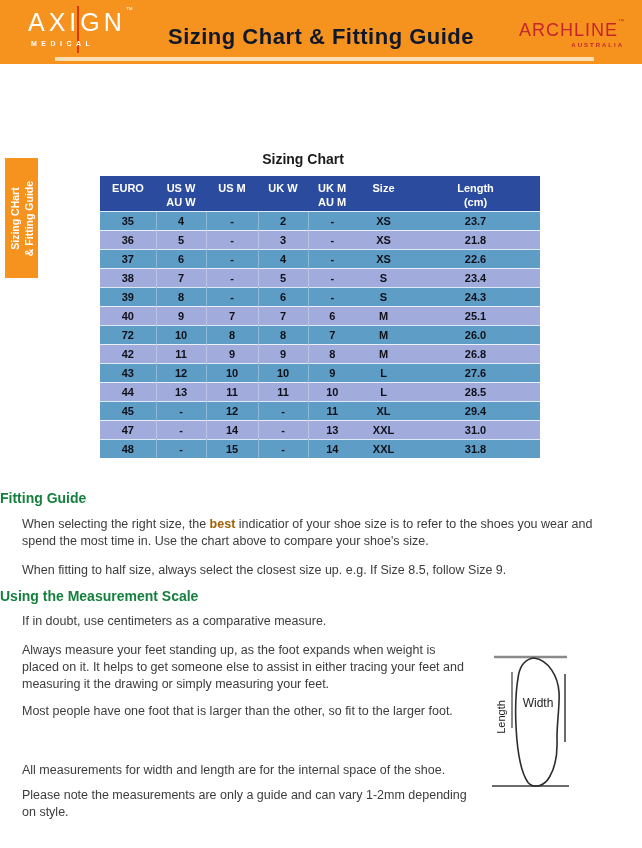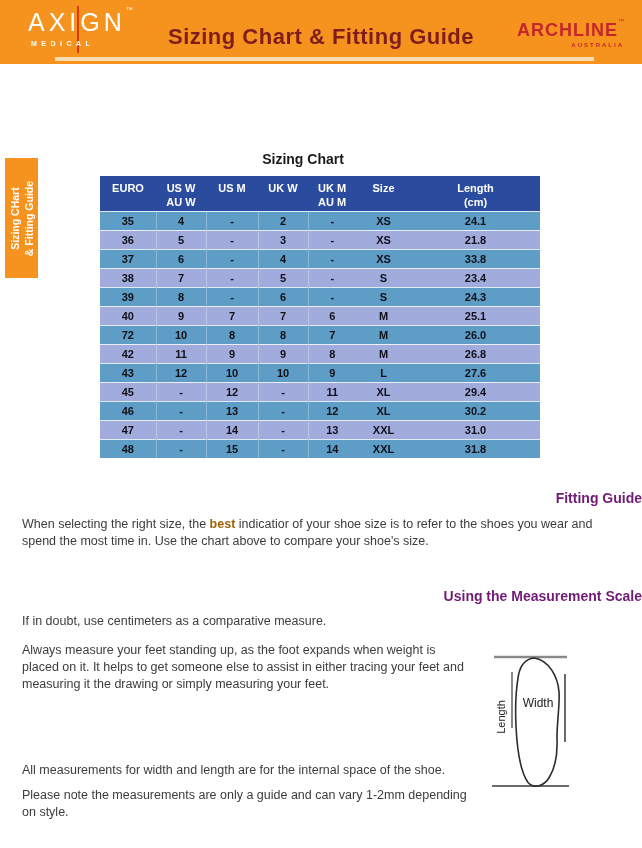--- a/index.html
+++ b/index.html
@@ -15,25 +15,25 @@
   .header-strip { position:absolute; left:55px; right:48px; bottom:3px; height:4px; background:rgba(255,245,230,0.75); }
 
   .brand-left { position:absolute; left:28px; top:8px; color:#fff; z-index:2; }
   .brand-left .name { font-size:25px; letter-spacing:4px; font-weight:400; position:relative; z-index:2; }
   .brand-left .tm { font-size:7px; vertical-align:top; position:relative; top:-2px; }
   .brand-left .sub { font-size:7px; font-weight:bold; letter-spacing:4.5px; margin-top:3px; padding-left:3px; }
   .brand-redline { position:absolute; left:77px; top:6px; width:2px; height:47px; background:#D93A06; z-index:1; }
 
   .page-title {
     position:absolute; left:0; top:24px; width:642px; text-align:center;
-    color:#7f1d1d; font-size:22px; font-weight:bold; letter-spacing:0.5px;
+    color:#0f172a; font-size:22px; font-weight:bold; letter-spacing:0.5px;
   }
 
   .brand-right { position:absolute; right:18px; top:20px; text-align:right; color:#C4262C; }
-  .brand-right .name { font-size:18px; font-weight:bold; letter-spacing:1px; }
+  .brand-right .name { font-size:18px; font-weight:normal; letter-spacing:1px; }
   .brand-right .tm { font-size:6px; vertical-align:top; position:relative; top:-2px; }
   .brand-right .sub { font-size:6px; font-weight:bold; letter-spacing:2px; margin-top:1px; }
 
   
   .side-tab {
     position:absolute; left:5px; top:158px; width:33px; height:120px;
     background:#F6921E; overflow:visible;
   }
   .side-tab-inner {
     position:absolute; left:-43px; top:44px; width:120px; height:33px;
@@ -69,21 +69,21 @@
   table.sizing tbody tr:nth-child(even) td { background:#A1ABDC; }
   table.sizing th:nth-child(1), table.sizing td:nth-child(1){ width:56px;margin-top:22px; }
   table.sizing th:nth-child(2), table.sizing td:nth-child(2){ width:50px; }
   table.sizing th:nth-child(3), table.sizing td:nth-child(3){ width:52px; }
   table.sizing th:nth-child(4), table.sizing td:nth-child(4){ width:50px; }
   table.sizing th:nth-child(5), table.sizing td:nth-child(5){ width:48px; }
   table.sizing th:nth-child(6), table.sizing td:nth-child(6){ width:55px; }
   table.sizing th:nth-child(7), table.sizing td:nth-child(7){ width:129px; }
 
   
-  .h-center { position:absolute; left:0; width:642px; text-align:right; font-size:14px; font-weight:bold; color:#701a75;padding-left:48px; }
+  .h-center { position:absolute; left:0; width:642px; text-align:left; font-size:14px; font-weight:bold; color:#15803d; }
   .para { position:absolute; left:22px; font-size:12.5px; line-height:1.36; color:#3c3c3c; }
   .para b { color:#a16207; }
 
   
   .foot-diagram { position:absolute; left:488px; top:644px; }
   .foot-diagram text { font-family:"Liberation Sans", sans-serif; fill:#222; }
 </style>
 </head>
 <body>
 
@@ -147,39 +147,39 @@
         </tr>
     </thead>
     <tbody id="table-body">
         <tr>
           <td>35</td>
           <td>4</td>
           <td>-</td>
           <td>2</td>
           <td>-</td>
           <td>XS</td>
-          <td>24.1</td>
+          <td>23.7</td>
         </tr>
         <tr>
           <td>36</td>
           <td>5</td>
           <td>-</td>
           <td>3</td>
           <td>-</td>
           <td>XS</td>
           <td>21.8</td>
         </tr>
         <tr>
           <td>37</td>
           <td>6</td>
           <td>-</td>
           <td>4</td>
           <td>-</td>
           <td>XS</td>
-          <td>33.8</td>
+          <td>22.6</td>
         </tr>
         <tr>
           <td>38</td>
           <td>7</td>
           <td>-</td>
           <td>5</td>
           <td>-</td>
           <td>S</td>
           <td>23.4</td>
         </tr>
@@ -222,36 +222,36 @@
         <tr>
           <td>43</td>
           <td>12</td>
           <td>10</td>
           <td>10</td>
           <td>9</td>
           <td>L</td>
           <td>27.6</td>
         </tr>
         <tr>
+          <td>44</td>
+          <td>13</td>
+          <td>11</td>
+          <td>11</td>
+          <td>10</td>
+          <td>L</td>
+          <td>28.5</td>
+        </tr>
+        <tr>
           <td>45</td>
           <td>-</td>
           <td>12</td>
           <td>-</td>
           <td>11</td>
           <td>XL</td>
           <td>29.4</td>
-        </tr>
-        <tr>
-          <td>46</td>
-          <td>-</td>
-          <td>13</td>
-          <td>-</td>
-          <td>12</td>
-          <td>XL</td>
-          <td>30.2</td>
         </tr>
         <tr>
           <td>47</td>
           <td>-</td>
           <td>14</td>
           <td>-</td>
           <td>13</td>
           <td>XXL</td>
           <td>31.0</td>
         </tr>
@@ -266,25 +266,27 @@
         </tr>
       </tbody>
   </table>
 
   <div class="h-center" style="top:490px">Fitting Guide</div>
 
   <div class="para" style="top:516px; width:606px">
     <span>When selecting the right size, the </span><b>best</b><span> indicatior of your shoe size is to refer to the shoes you wear and spend the most time in. Use the chart above to compare your shoe's size.</span>
   </div>
 
+  <div class="para" style="top:562px; width:606px">When fitting to half size, always select the closest size up. e.g. If Size 8.5, follow Size 9.</div>
 
   <div class="h-center" style="top:588px">Using the Measurement Scale</div>
 
   <div class="para" style="top:613px; width:606px">If in doubt, use centimeters as a comparative measure.</div>
   <div class="para" style="top:642px; width:442px">Always measure your feet standing up, as the foot expands when weight is placed on it. It helps to get someone else to assist in either tracing your feet and measuring it the drawing or simply measuring your feet.</div>
+  <div class="para" style="top:703px; width:470px">Most people have one foot that is larger than the other, so fit to the larger foot.</div>
   <div class="para" style="top:762px; width:500px">All measurements for width and length are for the internal space of the shoe.</div>
   <div class="para" style="top:787px; width:452px">Please note the measurements are only a guide and can vary 1-2mm depending on style.</div>
 
   <svg class="foot-diagram" width="152" height="162" viewBox="0 0 152 162">
     <line x1="6" y1="13" x2="79" y2="13" stroke="#8a8a8a" stroke-width="2.5"></line>
     <line x1="4" y1="142" x2="81" y2="142" stroke="#3a3a3a" stroke-width="1.5"></line>
     <line x1="24" y1="28" x2="24" y2="84" stroke="#3a3a3a" stroke-width="1.2"></line>
     <line x1="77" y1="30" x2="77" y2="98" stroke="#3a3a3a" stroke-width="1.5"></line>
     <path d="M46,14 C37,15 32.5,21 30.5,31 C28,45 27,62 28,82 C29,104 32,127 40,138.5 C46,145 56,142.5 61.5,133 C67.5,123 69.5,108 69,95 C68.7,80 72,60 71,48 C70,33 61,16 46,14 Z" fill="none" stroke="#2c2c2c" stroke-width="1.6"></path>
     <text x="50" y="63" font-size="12" text-anchor="middle">Width</text>

